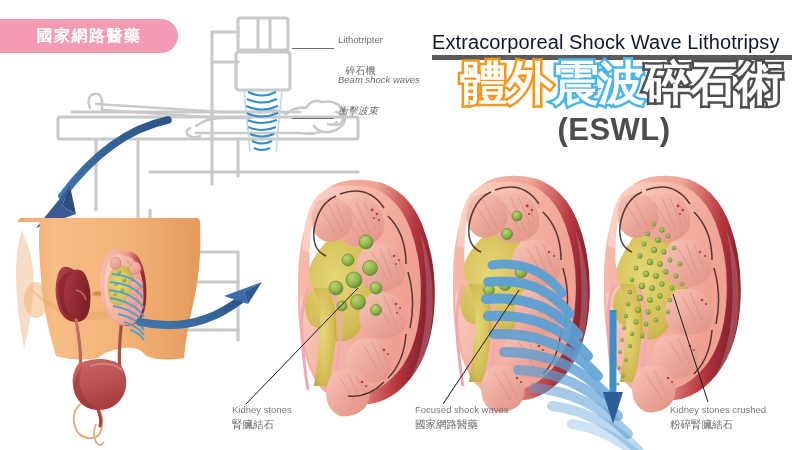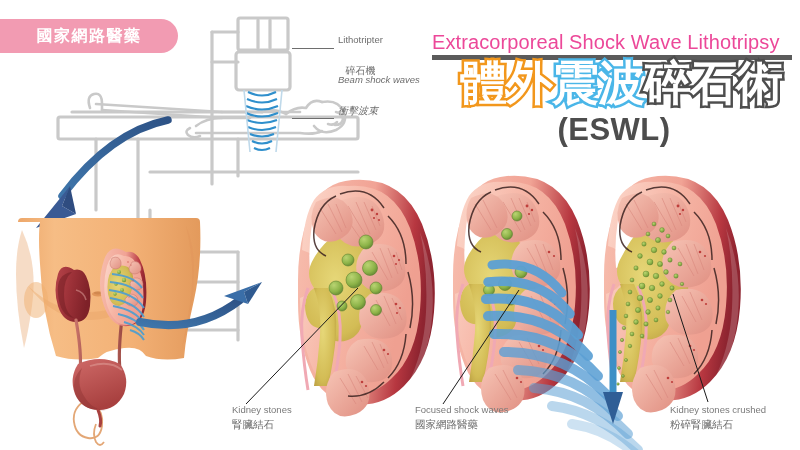--- a/index.html
+++ b/index.html
@@ -9,21 +9,21 @@
 
   
   .badge{position:absolute;left:0;top:19px;width:178px;height:34px;
          background:#f29bb2;border-radius:0 18px 18px 0;
          display:flex;align-items:center;justify-content:center;}
   .badge span{color:#ffffff;font-size:16px;font-weight:bold;letter-spacing:1.5px;
               font-family:"DejaVu Sans",sans-serif;}
 
   
   .title-en{position:absolute;left:432px;top:31px;width:364px;
-            font-size:20px;color:#ec4899;letter-spacing:.1px;white-space:nowrap;
+            font-size:20px;color:#0f172a;letter-spacing:.1px;white-space:nowrap;
             font-family:"Liberation Sans",sans-serif;}
   .title-rule{position:absolute;left:432px;top:55px;width:360px;height:5px;background:#5b5b5b;}
   .title-cn{position:absolute;left:460px;top:57px;width:360px;height:52px;
             white-space:nowrap;font-family:"DejaVu Sans",sans-serif;
             font-size:47px;font-weight:bold;line-height:52px;letter-spacing:-1px;}
   .title-cn i{font-style:normal;color:#ffffff;}
   .cn-o{-webkit-text-stroke:5px #f2971c;paint-order:stroke fill;}
   .cn-b{-webkit-text-stroke:5px #4ab6e8;paint-order:stroke fill;}
   .cn-g{-webkit-text-stroke:5px #4d4d4d;paint-order:stroke fill;}
   .title-abbr{position:absolute;left:434px;top:112px;width:360px;text-align:center;

